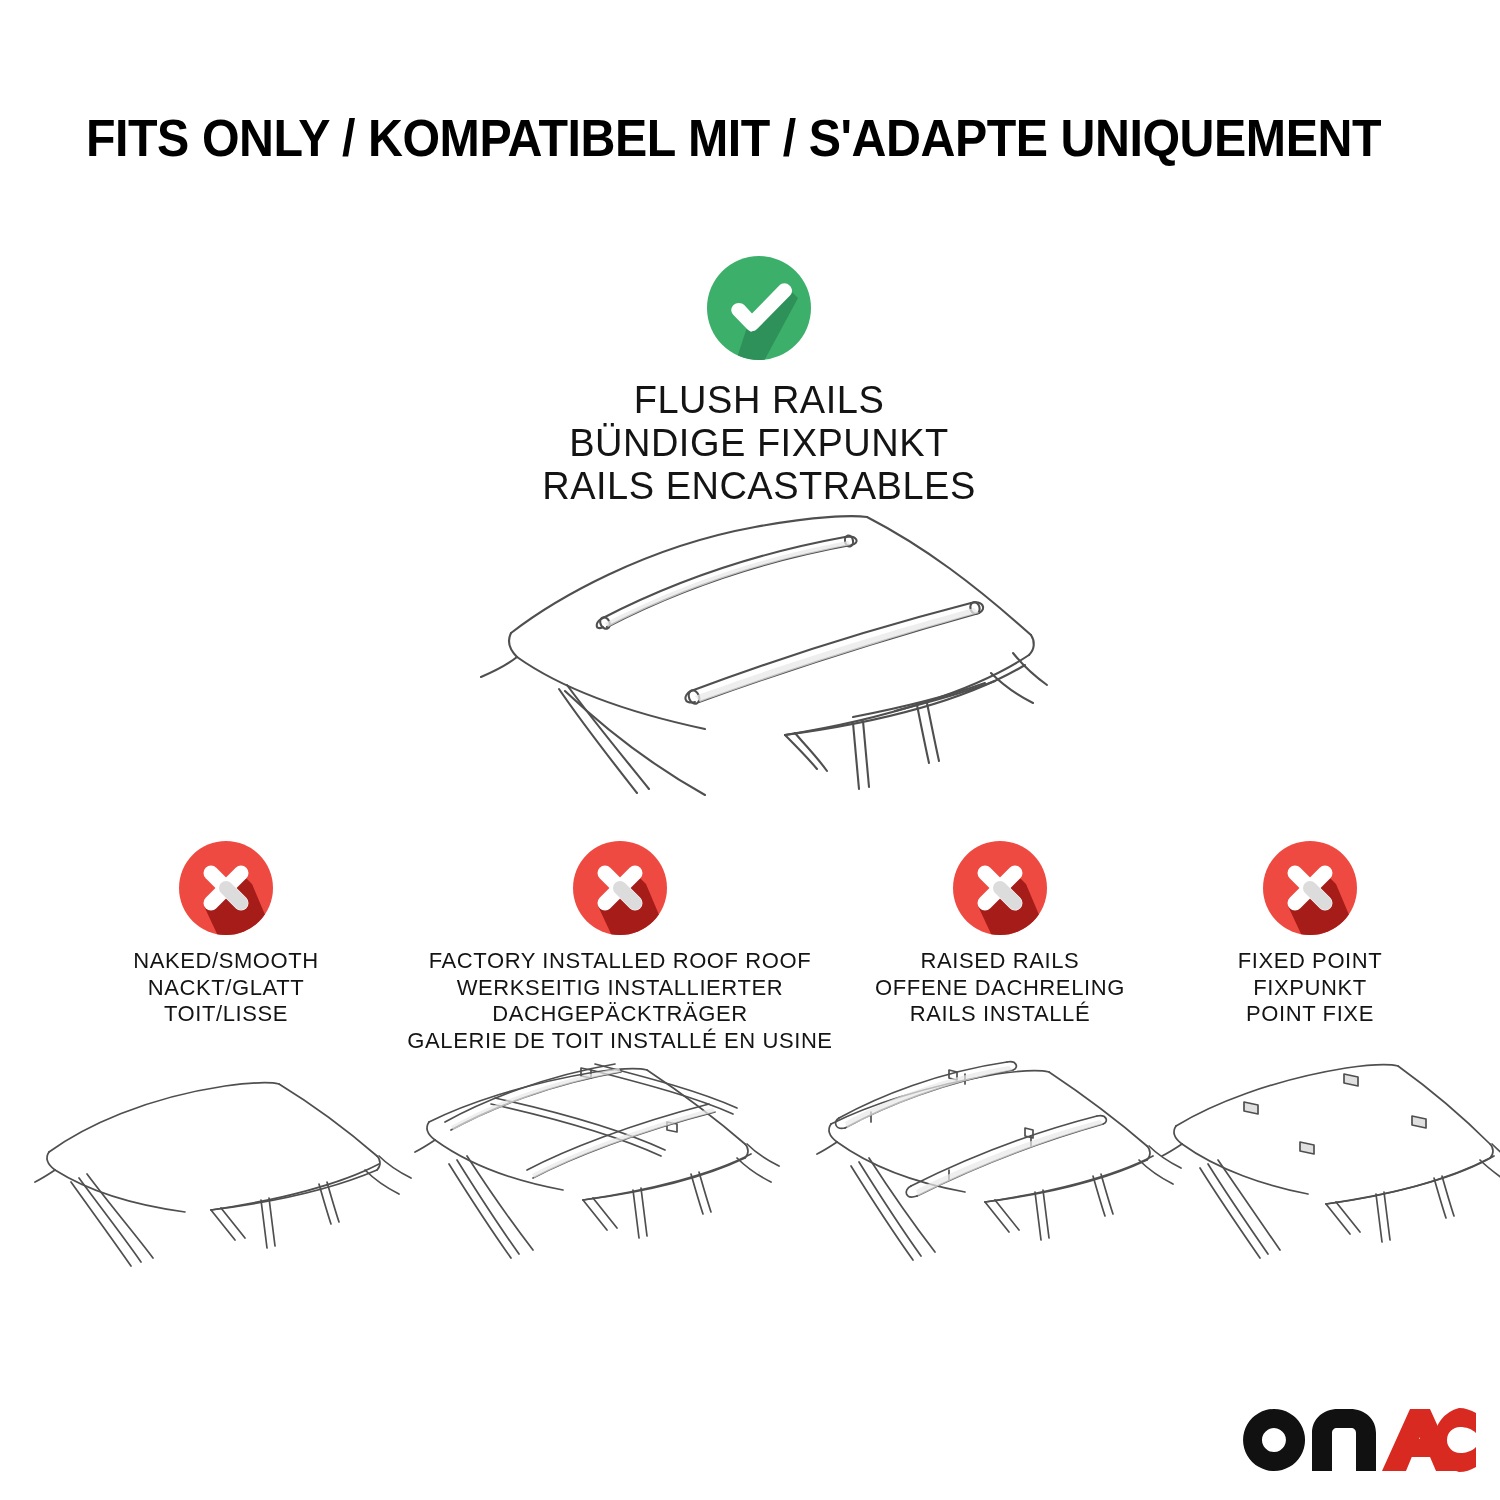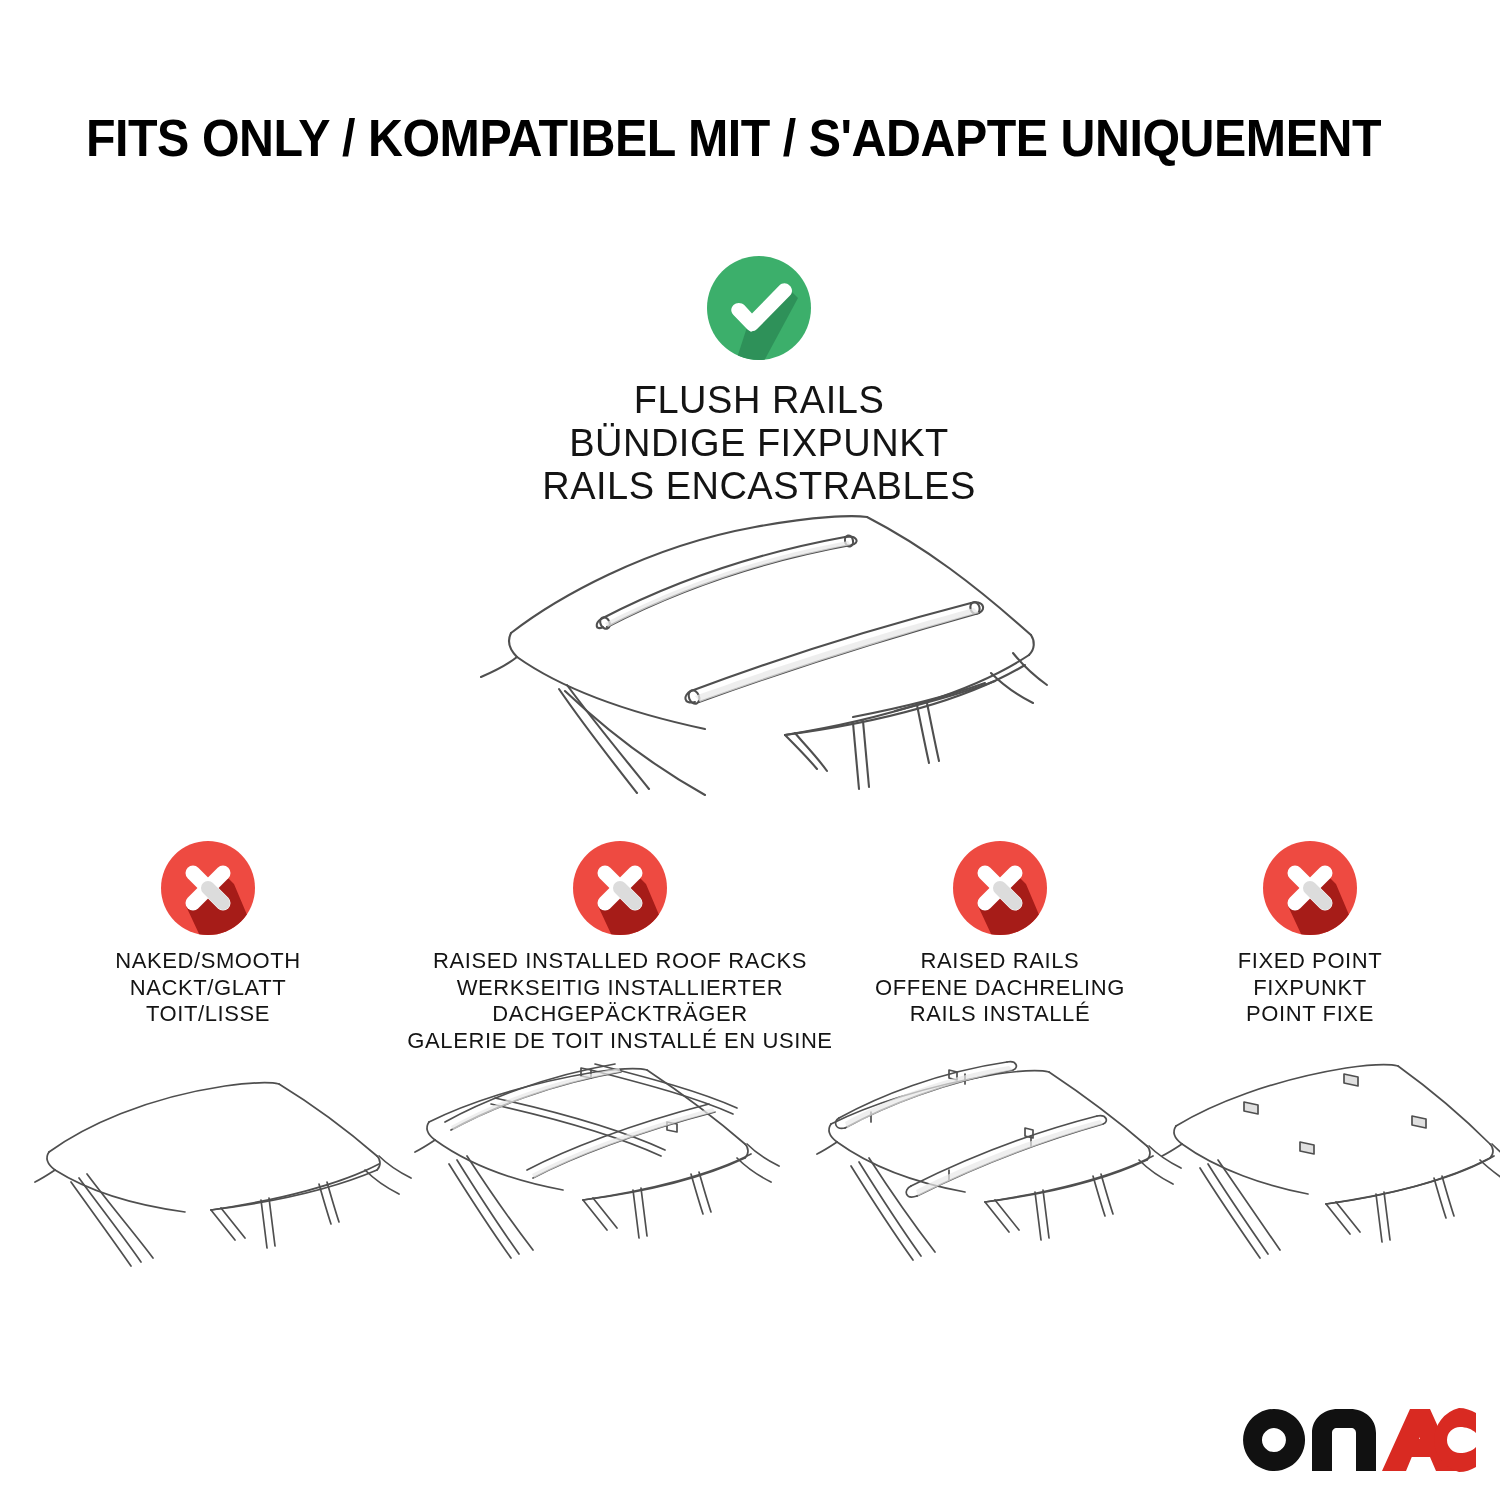--- a/index.html
+++ b/index.html
@@ -76,21 +76,21 @@
     margin-top:12px;
     font-size:22px;
     line-height:26.5px;
     font-weight:300;
     color:#141414;
     letter-spacing:0.6px;
   }
   .reject-col .rlabel div{white-space:nowrap;}
 
   
-  .col-0{left:8px;  width:400px;}
+  .col-0{left:26px;  width:400px;}
   .col-1{left:390px; width:460px;}
   .col-2{left:835px; width:330px;}
   .col-3{left:1160px;width:300px;}
 
   
   .roof-row{
     position:absolute;
     left:0; top:1060px;
     width:1500px; height:240px;
   }
@@ -238,21 +238,21 @@
             <path d="M60 30 L74 44 L96 96 L40 96 L26 66 L42 50 Z" fill="#A61C18"></path>
           </g>
           <g stroke="#ffffff" stroke-width="15" stroke-linecap="round">
             <line x1="33" y1="33" x2="63" y2="63"></line>
             <line x1="63" y1="33" x2="33" y2="63"></line>
           </g>
           <line x1="48" y1="48" x2="63" y2="63" stroke="#DCDCDC" stroke-width="14" stroke-linecap="round"></line>
         </svg>
       </div>
       <div class="rlabel">
-        <div>RAISED INSTALLED ROOF RACKS</div>
+        <div>FACTORY INSTALLED ROOF ROOF</div>
         <div>WERKSEITIG INSTALLIERTER</div>
         <div>DACHGEPÄCKTRÄGER</div>
         <div>GALERIE DE TOIT INSTALLÉ EN USINE</div>
       </div>
     </div>
 
     <div class="reject-col col-2">
       <div class="x-wrap">
         <svg width="96" height="96" viewBox="0 0 96 96">
           <defs>

